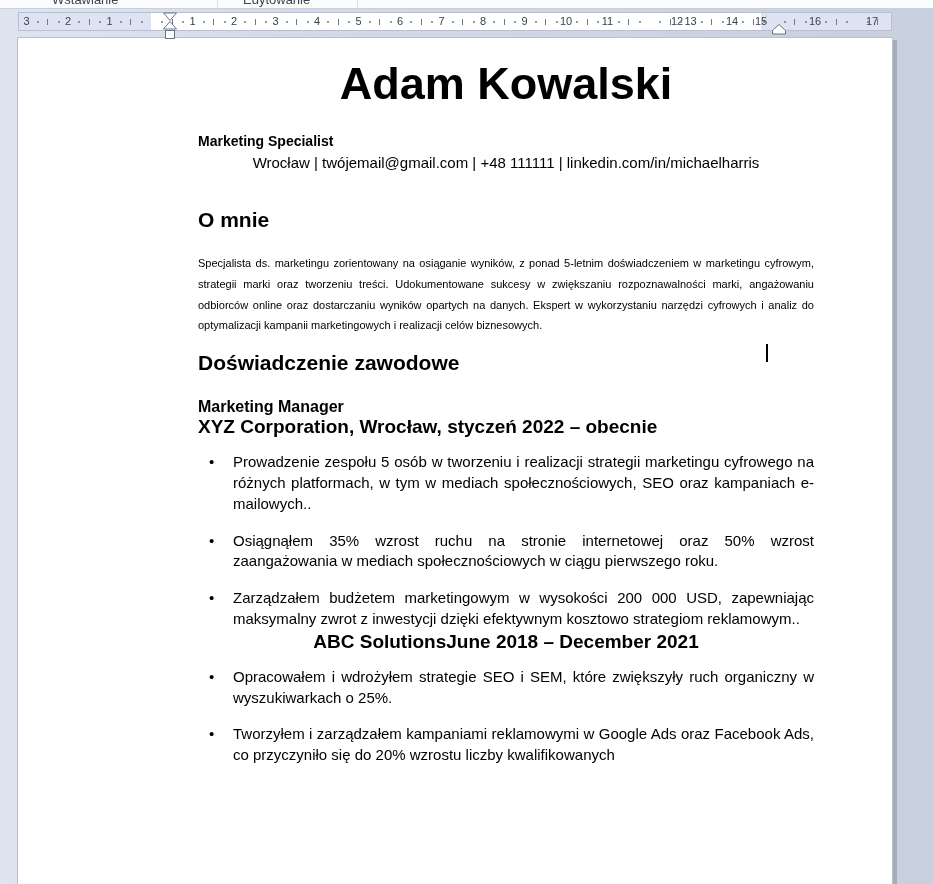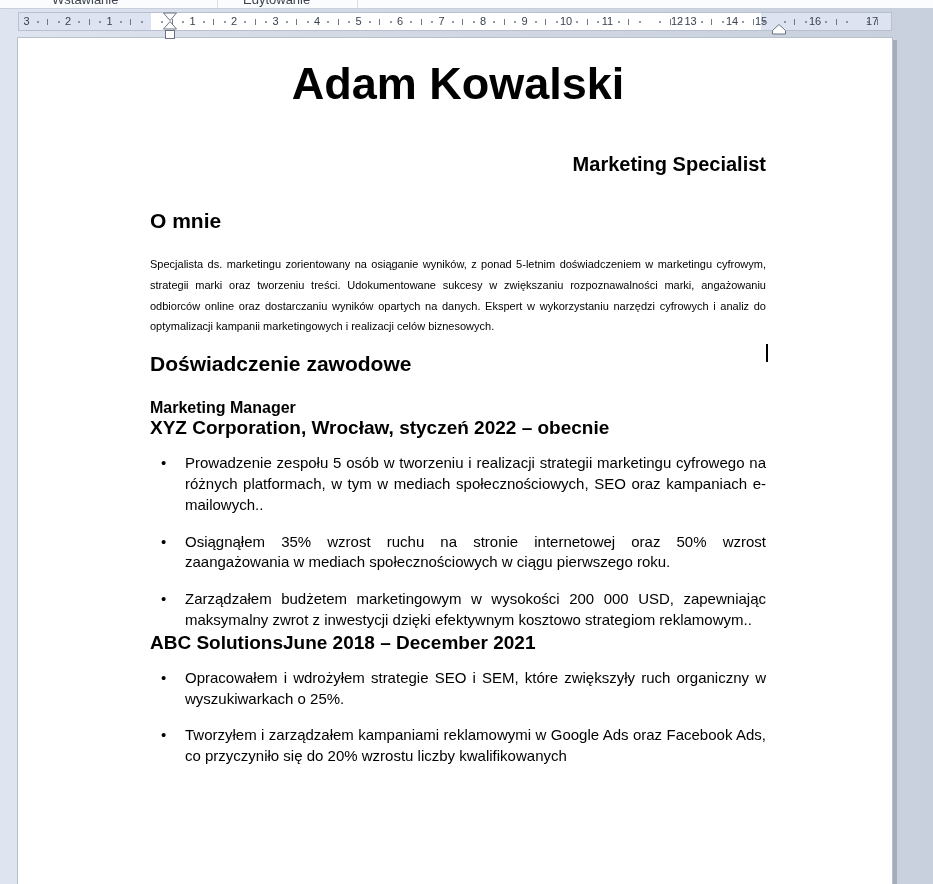--- a/index.html
+++ b/index.html
@@ -38,41 +38,42 @@
   .ruler i.dot  { top: 8px; width: 2px; height: 2px; border-radius: 1px; }
   .indent-marker { position: absolute; z-index: 5; }
   .marker-left  { left: 143px; top: -1px; width: 16px; height: 28px; }
   .marker-right { left: 752px; top: 8px;  width: 16px; height: 11px; }
 
   
   .page {
     position: absolute; top: 38px; left: 18px; width: 874px; height: 846px;
     background: #ffffff; overflow: hidden;
     box-shadow: 0 0 0 1px #b9c0cd, 5px 2px 0 0 #a5acbc;
+    padding-left: 48px;
   }
   .content { margin-left: 132px; width: 616px; color: #000; }
 
   .cv-name { margin: 20px 0 0; font-size: 45px; line-height: 52px; font-weight: 700;
     text-align: center; letter-spacing: 0; }
-  .cv-title { margin-top: 44px; font-size: 20px; line-height: 20px; font-weight: 700; text-align: right; }
+  .cv-title { margin-top: 21px; font-size: 14px; line-height: 20px; font-weight: 700; text-align: left; }
   .cv-contact { margin-top: 1px; font-size: 15px; line-height: 21px; text-align: center; }
 
   .h-section { font-size: 21px; line-height: 26px; font-weight: 700; }
   .h-about { margin-top: 34px; }
   .h-exp   { margin-top: 14px; }
 
   .para { margin-top: 20px; font-size: 11px; line-height: 20.8px;
     text-align: justify; text-align-last: left; }
 
   .job-title { font-size: 16px; line-height: 21px; font-weight: 700; }
   .job-title-1 { margin-top: 20px; }
   .job-title-2 { margin-top: 32px; }
   .job-meta { font-size: 19px; line-height: 18px; font-weight: 700; }
   .job-meta-1 { margin-top: 1px; }
-  .job-meta-row { margin-top: 3px; display: flex; justify-content: flex-start; }
+  .job-meta-row { margin-top: 3px; display: flex; justify-content: center; }
 
   ul.bullets { list-style: none; margin: 16px 0 0; padding: 0; }
   ul.bullets li { position: relative; padding-left: 35px; margin: 0; }
   ul.bullets li + li { margin-top: 16px; }
   .blt { position: absolute; left: 11px; top: 0; font-size: 15px; line-height: 20.8px; }
   .blt-text { display: block; font-size: 15px; line-height: 20.8px;
     text-align: justify; text-align-last: left; }
 
   .caret { position: absolute; left: 748px; top: 306px; width: 2px; height: 18px; background: #000; }
 </style>
@@ -186,20 +187,21 @@
       <i class="tick" style="left: 858.25px;"></i>
     </div>
 
   <div class="page">
     <div class="content">
 
       <div class="cv-name">Adam Kowalski</div>
 
       <div class="cv-title">Marketing Specialist</div>
 
+      <div class="cv-contact">Wrocław | twójemail@gmail.com  | +48 111111 | linkedin.com/in/michaelharris</div>
 
       <div class="h-section h-about">O mnie</div>
 
       <div class="para">Specjalista ds. marketingu zorientowany na osiąganie wyników, z ponad 5-letnim doświadczeniem w marketingu cyfrowym, strategii marki oraz tworzeniu treści. Udokumentowane sukcesy w zwiększaniu rozpoznawalności marki, angażowaniu odbiorców online oraz dostarczaniu wyników opartych na danych. Ekspert w wykorzystaniu narzędzi cyfrowych i analiz do optymalizacji kampanii marketingowych i realizacji celów biznesowych.</div>
 
       <div class="h-section h-exp">Doświadczenie zawodowe</div>
 
       <div class="job-title job-title-1">Marketing Manager</div>
       <div class="job-meta job-meta-1">XYZ Corporation, Wrocław, styczeń 2022 – obecnie</div>
       <ul class="bullets">

